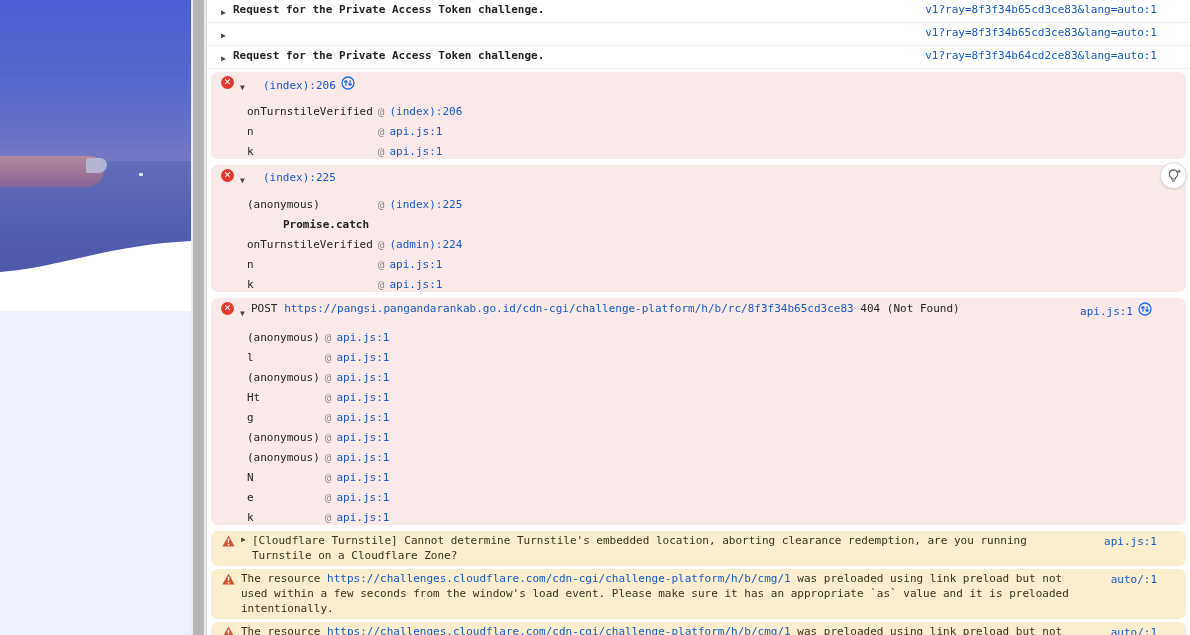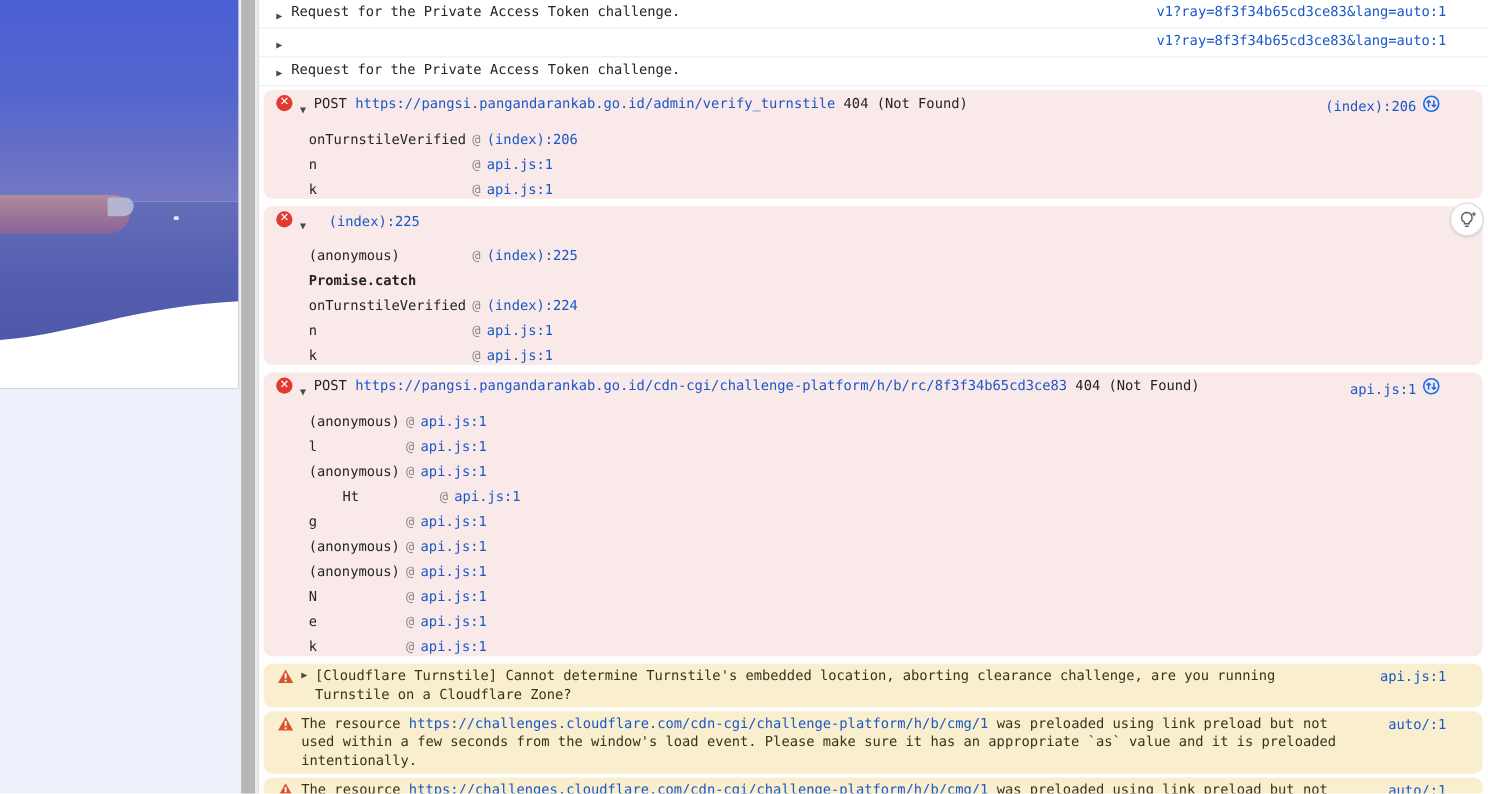--- a/index.html
+++ b/index.html
@@ -30,21 +30,21 @@
   
   .scrollbar { width:15px; flex:none; background:#ececec; position:relative; }
   .scrollbar .thumb { position:absolute; left:2px; right:2px; top:0; bottom:0; background:#b4b6b8; }
 
   
   .console { flex:1; background:#fff; border-left:1px solid #d4d4d4; overflow:hidden; }
 
   .log-row { display:flex; align-items:flex-start; min-height:20px;
              border-bottom:1px solid #eceff3; padding:2px 33px 1px 14px; line-height:16px; }
   .tri { color:#4a4a4a; font-size:8px; width:12px; flex:none; padding-top:3px; cursor:pointer; }
-  .log-text { flex:1; }
+  .log-text { flex:1;font-weight:bold; }
   a.lnk { color:#1a58c7; cursor:pointer; white-space:nowrap; }
 
   .block { margin:0 4px 6px 4px; border-radius:7px; padding:1px 8px 1px 10px; position:relative; }
   .block.first { margin-top:3px; }
   .block.error { background:#f9e9e9; }
   .block.warn  { background:#f9efce; margin-bottom:3px; padding-top:2px; padding-bottom:3px; }
 
   .line1 { display:flex; align-items:flex-start; line-height:20px; }
   .err-ic { width:13px; height:13px; border-radius:50%; background:#e13a30; color:#fff;
             font-size:9px; line-height:13px; text-align:center; flex:none; margin:3px 6px 0 0;
@@ -103,28 +103,28 @@
           <a class="lnk">v1?ray=8f3f34b65cd3ce83&amp;lang=auto:1</a>
         </div>
         <div class="log-row">
           <span class="tri">▶</span>
           <span class="log-text"></span>
           <a class="lnk">v1?ray=8f3f34b65cd3ce83&amp;lang=auto:1</a>
         </div>
         <div class="log-row">
           <span class="tri">▶</span>
           <span class="log-text">Request for the Private Access Token challenge.</span>
+          <a class="lnk">v1?ray=8f3f34b64cd2ce83&amp;lang=auto:1</a>
         </div>
       </div>
     <div id="blocks">
         <div class="block error first">
           <div class="line1">
             <span class="err-ic">✕</span>
             <span class="tri">▼</span>
-            <span class="msg"><span>POST </span><a class="lnk">https://pangsi.pangandarankab.go.id/admin/verify_turnstile</a><span> 404 (Not Found)</span></span>
             <span class="right">
               <a class="lnk">(index):206</a>
               <span class="init-ic"><svg width="14" height="14" viewBox="0 0 14 14">
                   <circle cx="7" cy="7" r="6" fill="none" stroke="#1a6ef0" stroke-width="1.3"></circle>
                   <path d="M4.9 9.8 V4.6 M4.9 4.3 l-1.7 2 M4.9 4.3 l1.7 2 M9.1 4.2 v5.2 M9.1 9.7 l-1.7 -2 M9.1 9.7 l1.7 -2" fill="none" stroke="#1a6ef0" stroke-width="1.2"></path>
                 </svg></span>
             </span>
           </div>
           <div class="stack-row">
             <span class="fn" style="width: 19ch;">onTurnstileVerified</span>
@@ -156,26 +156,26 @@
               <path d="M11.4 18.7 h3.2" stroke="#5f6368" stroke-width="1.2"></path>
               <path d="M18.8 6.9 v3.4 M17.1 8.6 h3.4" stroke="#5f6368" stroke-width="1.1"></path>
             </svg>
           </span>
           <div class="stack-row">
             <span class="fn" style="width: 19ch;">(anonymous)</span>
             <span class="at">@</span>
             <a class="lnk">(index):225</a>
           </div>
           <div class="stack-row">
-            <span class="fn bold" style="width: 19ch;">Promise.catch</span>
+            <span class="fn bold" style="width: 19ch; margin-left: 36px;">Promise.catch</span>
           </div>
           <div class="stack-row">
             <span class="fn" style="width: 19ch;">onTurnstileVerified</span>
             <span class="at">@</span>
-            <a class="lnk">(index):224</a>
+            <a class="lnk">(admin):224</a>
           </div>
           <div class="stack-row">
             <span class="fn" style="width: 19ch;">n</span>
             <span class="at">@</span>
             <a class="lnk">api.js:1</a>
           </div>
           <div class="stack-row">
             <span class="fn" style="width: 19ch;">k</span>
             <span class="at">@</span>
             <a class="lnk">api.js:1</a>
@@ -203,21 +203,21 @@
             <span class="fn" style="width: 11ch;">l</span>
             <span class="at">@</span>
             <a class="lnk">api.js:1</a>
           </div>
           <div class="stack-row">
             <span class="fn" style="width: 11ch;">(anonymous)</span>
             <span class="at">@</span>
             <a class="lnk">api.js:1</a>
           </div>
           <div class="stack-row">
-            <span class="fn" style="width: 11ch; margin-left: 27px;">Ht</span>
+            <span class="fn" style="width: 11ch;">Ht</span>
             <span class="at">@</span>
             <a class="lnk">api.js:1</a>
           </div>
           <div class="stack-row">
             <span class="fn" style="width: 11ch;">g</span>
             <span class="at">@</span>
             <a class="lnk">api.js:1</a>
           </div>
           <div class="stack-row">
             <span class="fn" style="width: 11ch;">(anonymous)</span>
@@ -246,21 +246,21 @@
           </div>
         </div>
         <div class="block warn">
           <div class="warn-row">
             <span class="warn-ic"><svg width="13" height="12" viewBox="0 0 13 12">
                 <path d="M6.5 0.6 L12.6 11.4 H0.4 Z" fill="#d6542e"></path>
                 <rect x="5.75" y="3.7" width="1.5" height="4.1" fill="#fff"></rect>
                 <rect x="5.75" y="8.9" width="1.5" height="1.5" fill="#fff"></rect>
               </svg></span>
             <span class="tri">▶</span>
-            <span class="warn-text"><span>[Cloudflare Turnstile] Cannot determine Turnstile's embedded location, aborting clearance challenge, are you running Turnstile on a Cloudflare Zone?</span></span>
+            <span class="warn-text"><span>[Cloudflare Turnstile] Cannot determine Turnstile's embedded location, aborting clearance redemption, are you running Turnstile on a Cloudflare Zone?</span></span>
             <span class="right">
               <a class="lnk">api.js:1</a>
             </span>
           </div>
         </div>
         <div class="block warn">
           <div class="warn-row">
             <span class="warn-ic"><svg width="13" height="12" viewBox="0 0 13 12">
                 <path d="M6.5 0.6 L12.6 11.4 H0.4 Z" fill="#d6542e"></path>
                 <rect x="5.75" y="3.7" width="1.5" height="4.1" fill="#fff"></rect>

